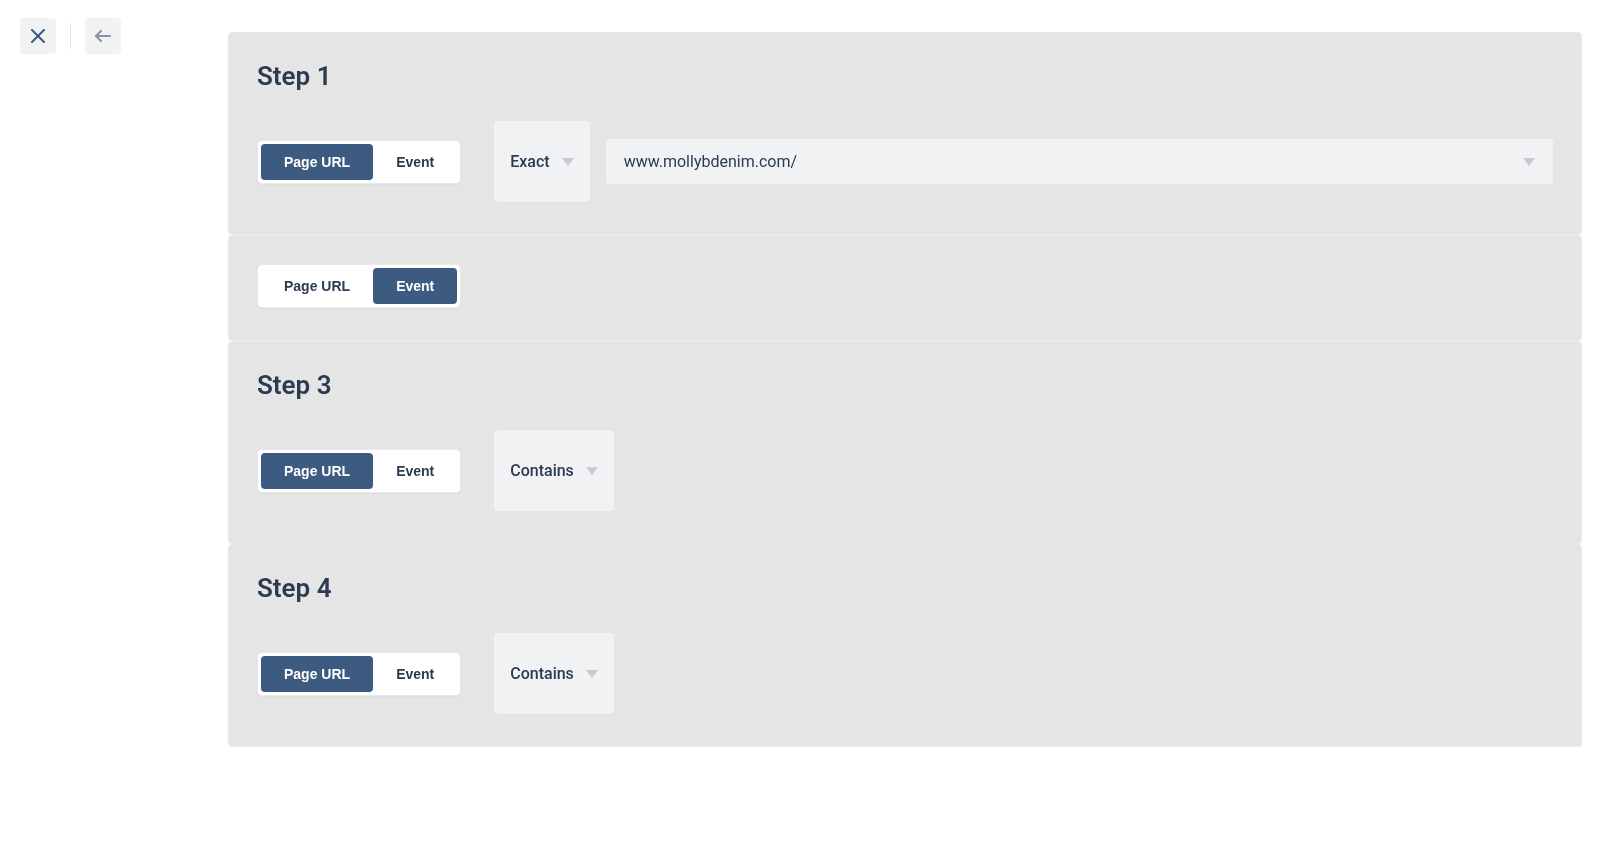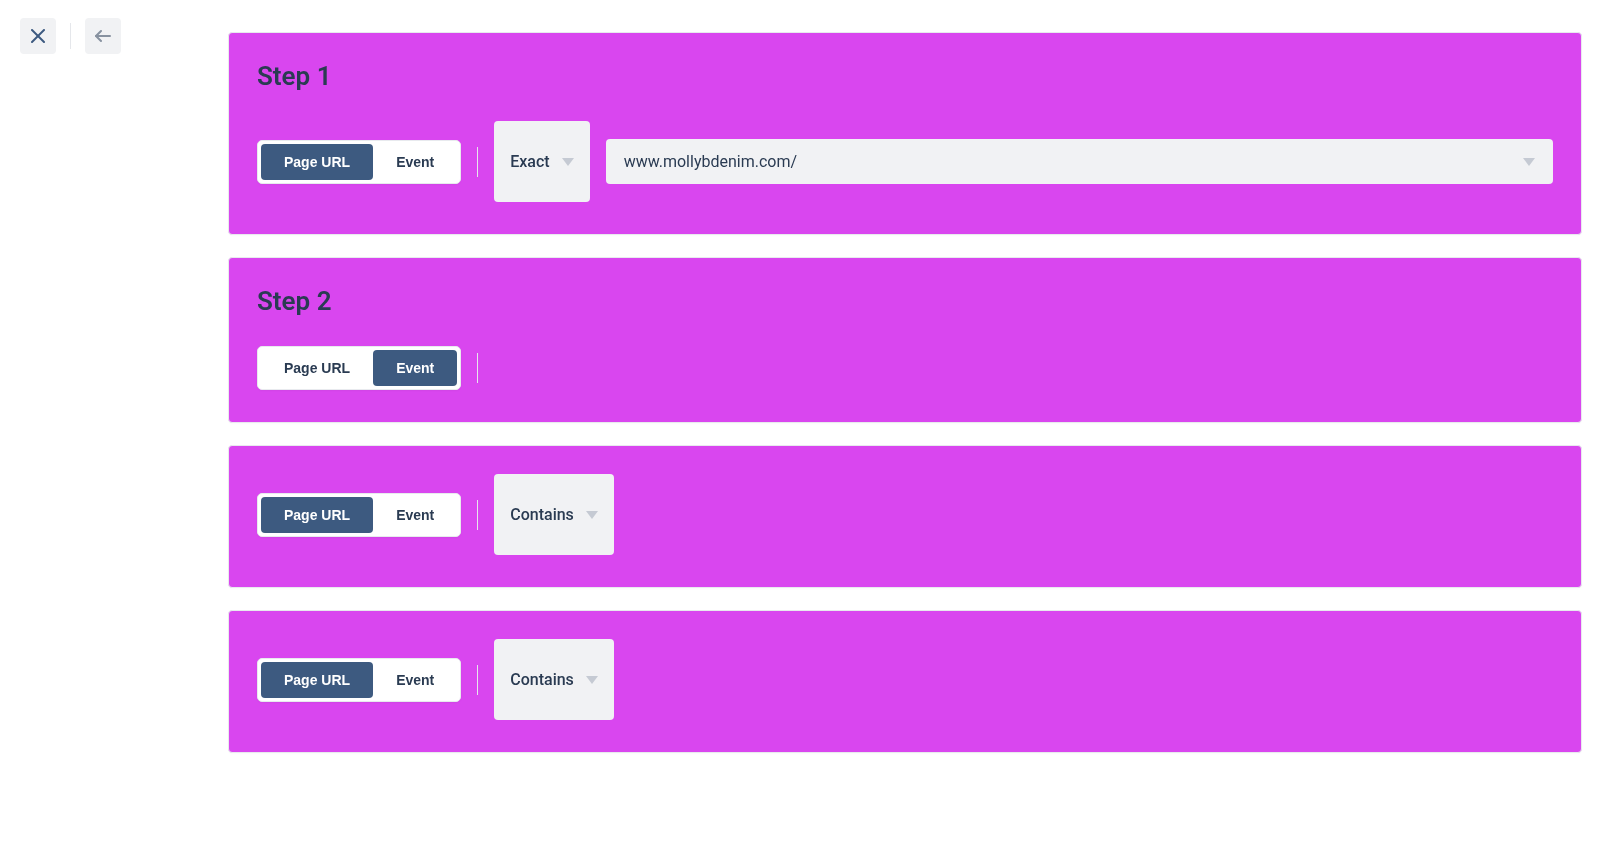--- a/index.html
+++ b/index.html
@@ -29,25 +29,24 @@
     .vdiv {
       width: 1px;
       height: 26px;
       background: #e5e7eb;
     }
     .content {
       padding: 0 18px 40px 228px;
       margin-top: -40px;
     }
     .step-card {
-      background: #d946ef;
+      background: #e5e5e5;
       border: 1px solid #e8eaee;
       border-radius: 4px;
       padding: 28px 28px 32px 28px;
-      margin-bottom: 22px;
       box-shadow: 0 1px 2px rgba(0,0,0,0.02);
     }
     .step-title {
       font-size: 26px;
       font-weight: 600;
       color: #2a3b52;
       margin-bottom: 30px;
     }
     .step-row {
       display: flex;
@@ -149,45 +148,46 @@
         <span class="tri"></span>
       </div>
       <div class="text-input">
         <span class="text-value">www.mollybdenim.com/</span>
         <span class="tri"></span>
       </div>
     </div>
   </div>
 
   <div class="step-card">
-    <h2 class="step-title">Step 2</h2>
     <div class="step-row">
       <div class="toggle-group">
         <button class="toggle-btn">Page URL</button>
         <button class="toggle-btn active">Event</button>
       </div>
       <div class="vdiv-small"></div>
     </div>
   </div>
 
   <div class="step-card">
+    <h2 class="step-title">Step 3</h2>
     <div class="step-row">
       <div class="toggle-group">
         <button class="toggle-btn active">Page URL</button>
         <button class="toggle-btn">Event</button>
       </div>
       <div class="vdiv-small"></div>
       <div class="dropdown">
         <span class="dropdown-label">Contains</span>
         <span class="tri"></span>
       </div>
     </div>
   </div>
 
   <div class="step-card">
+    <h2 class="step-title">Step 4</h2>
     <div class="step-row">
       <div class="toggle-group">
         <button class="toggle-btn active">Page URL</button>
         <button class="toggle-btn">Event</button>
       </div>
       <div class="vdiv-small"></div>
       <div class="dropdown">
         <span class="dropdown-label">Contains</span>
         <span class="tri"></span>
       </div>

